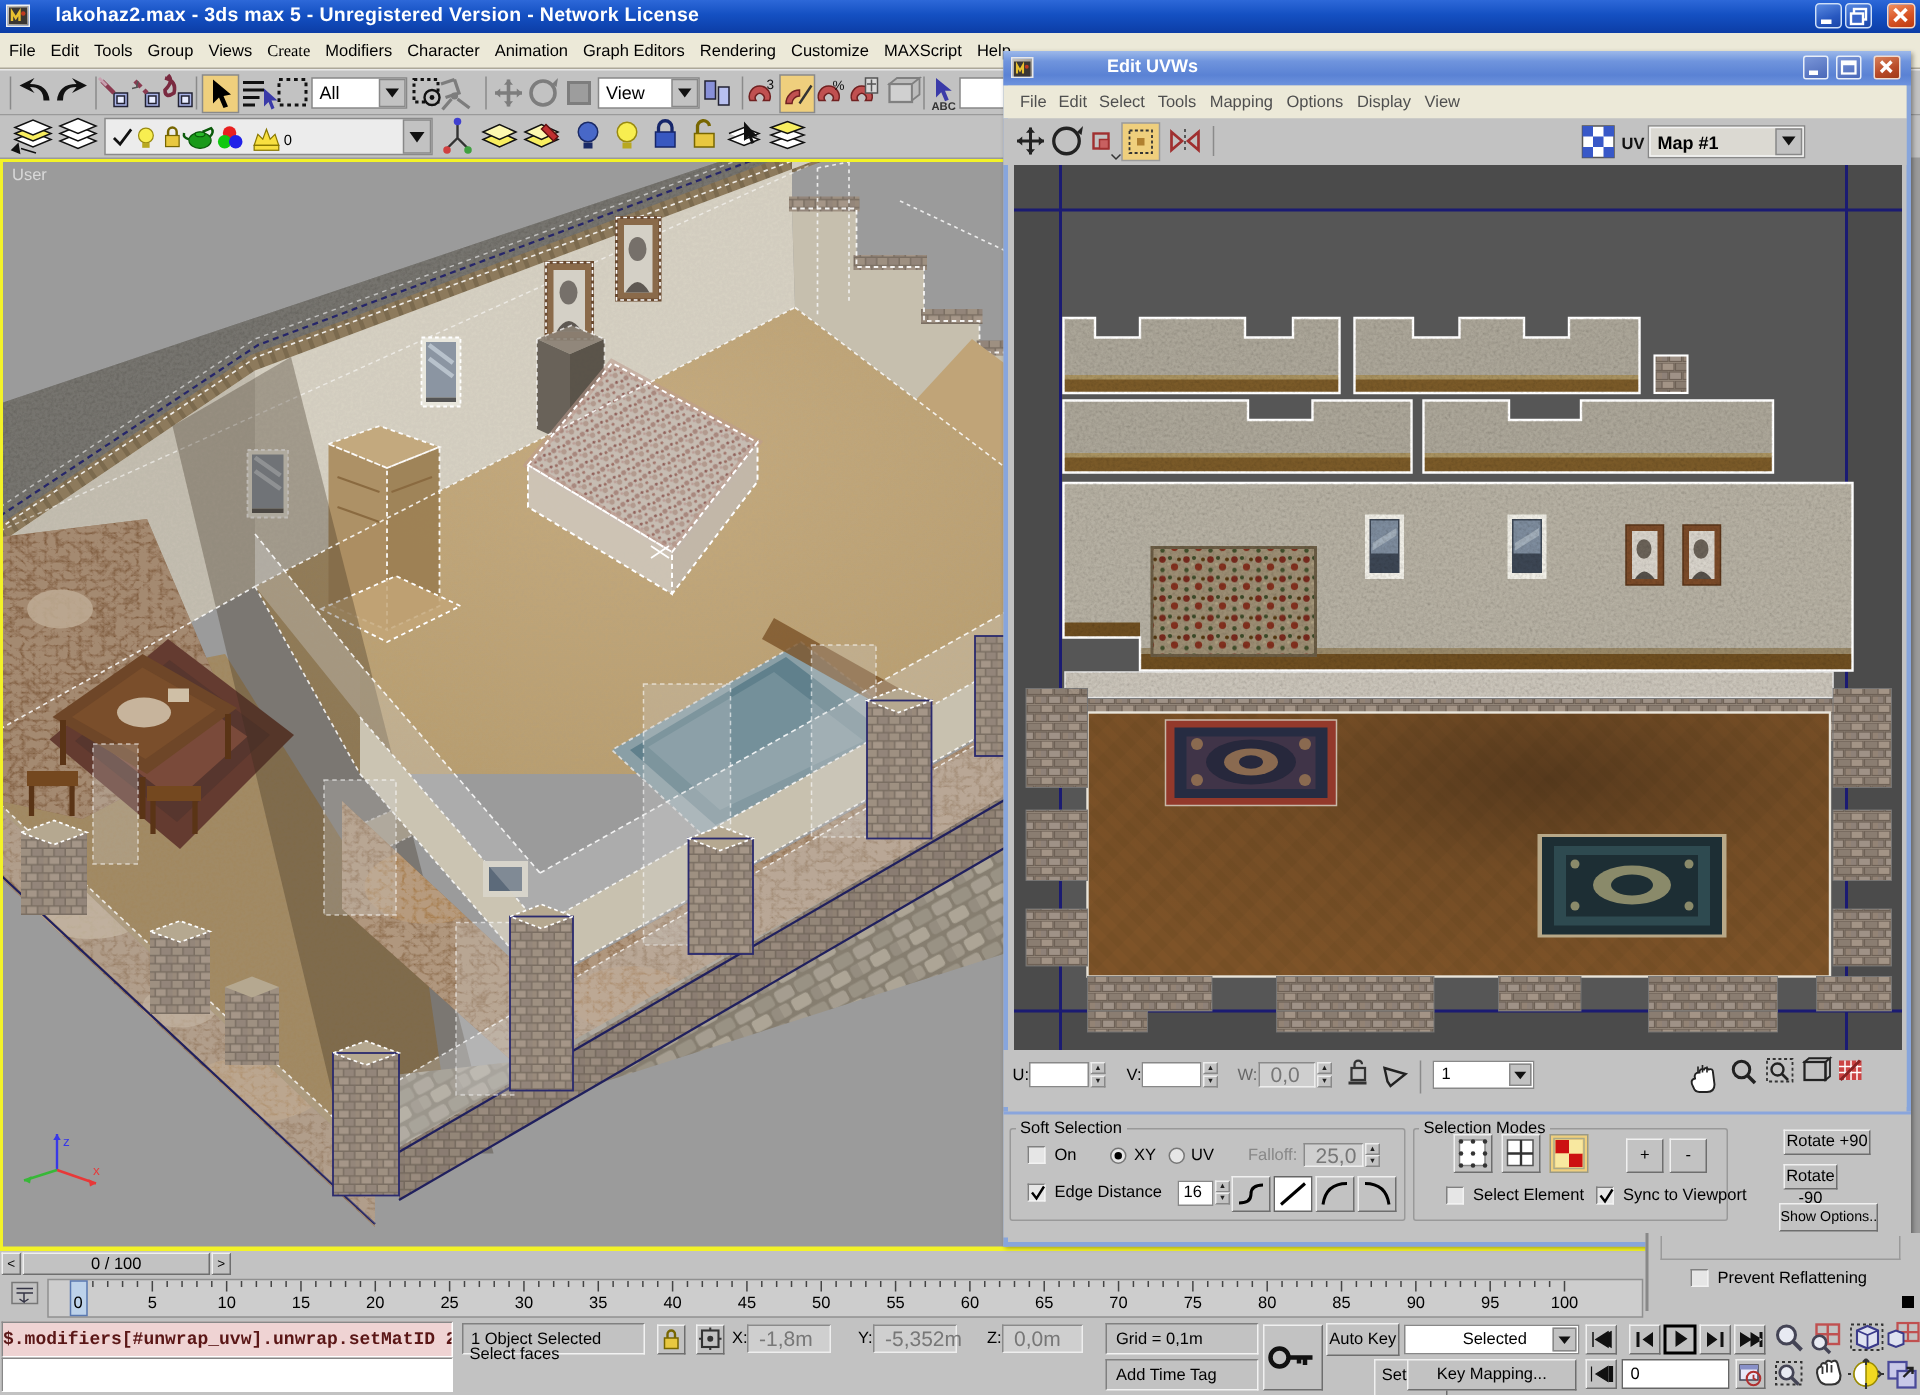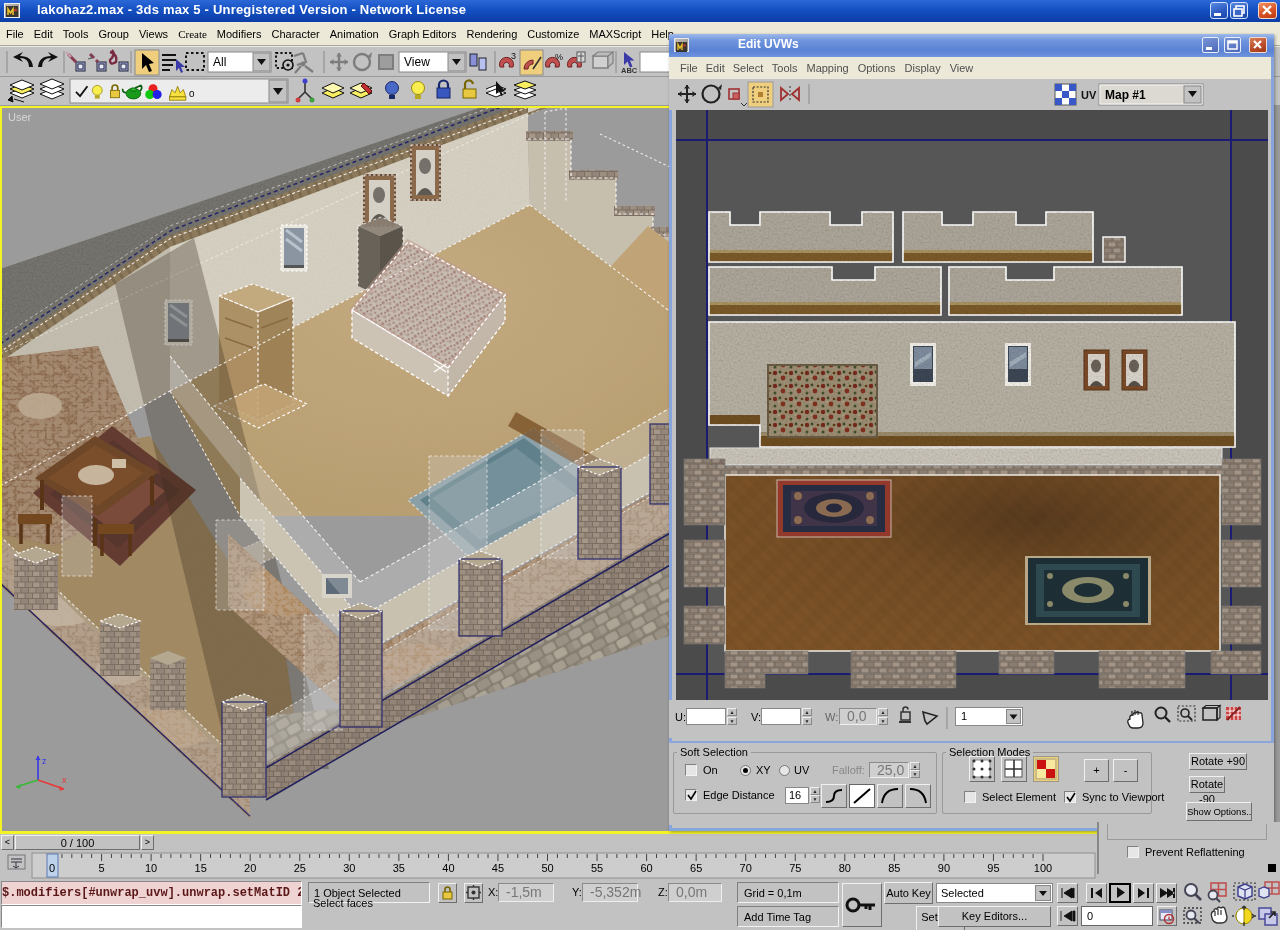--- a/index.html
+++ b/index.html
@@ -712,41 +712,41 @@
       </svg>
   </div>
   <div class="abs btn" style="left:464px;top:4px;width:19px;height:20px;">
     <svg width="17" height="18">
         <rect x="3" y="3" width="11" height="11" fill="none" stroke="#333" stroke-width="1.4"></rect>
         <circle cx="8.5" cy="8.5" r="2" fill="#333"></circle>
         <path d="M8.5 3 v-2 M8.5 14 v2 M3 8.5 h-2 M14 8.5 h2" stroke="#333" stroke-width="1.4"></path>
       </svg>
   </div>
   <div class="abs lbl" style="left:488px;top:7px;">X:</div>
-  <div class="abs fld" style="left:498px;top:4px;width:56px;height:19px;line-height:17px;">-1,5m</div>
+  <div class="abs fld" style="left:498px;top:4px;width:56px;height:19px;line-height:17px;">-1,8m</div>
   <div class="abs lbl" style="left:572px;top:7px;">Y:</div>
   <div class="abs fld" style="left:582px;top:4px;width:56px;height:19px;line-height:17px;">-5,352m</div>
   <div class="abs lbl" style="left:658px;top:7px;">Z:</div>
   <div class="abs fld" style="left:668px;top:4px;width:54px;height:19px;line-height:17px;">0,0m</div>
   <div class="abs sunken" style="left:737px;top:3px;width:102px;height:21px;font-size:11px;line-height:20px;padding-left:6px;">Grid = 0,1m</div>
   <div class="abs sunken" style="left:737px;top:27px;width:102px;height:21px;font-size:11px;line-height:20px;padding-left:6px;">Add Time Tag</div>
   <div class="abs btn" style="left:842px;top:4px;width:40px;height:44px;">
     <svg width="38" height="42">
         <circle cx="10" cy="21" r="6" fill="none" stroke="#111" stroke-width="3"></circle>
         <path d="M16 21 h16 m-5 0 v5 m-4 -5 v4" stroke="#111" stroke-width="3" fill="none"></path>
       </svg>
   </div>
   <div class="abs btn" style="left:884px;top:3px;width:49px;height:22px;line-height:20px;">Auto Key</div>
   <div class="abs btn" style="left:884px;top:27px;width:49px;height:28px;line-height:20px;margin-left:32px;">Set Key</div>
-  <div class="abs" style="left:936px;top:4px;width:117px;height:20px;background:#fff;border:1px solid #888;font-size:11px;line-height:18px;padding-left:4px;">Selected
+  <div class="abs" style="left:936px;top:4px;width:117px;height:20px;background:#fff;border:1px solid #888;font-size:11px;line-height:18px;padding-left:4px;text-align:center;">Selected
     <div class="abs" style="right:1px;top:1px;width:16px;height:16px;background:#c2c2c2;border:1px solid #888;"><svg width="14" height="14">
           <path d="M3 5 l8 0 -4 5 z" fill="#111"></path>
         </svg></div>
   </div>
-  <div class="abs btn" style="left:938px;top:27px;width:113px;height:21px;line-height:19px;">Key Editors...</div>
+  <div class="abs btn" style="left:938px;top:27px;width:113px;height:21px;line-height:19px;">Key Mapping...</div>
 
   <div class="abs btn" style="left:1057px;top:4px;width:21px;height:20px;"><svg width="19" height="18">
         <path d="M4 4 v10 M14 4 l-8 5 8 5 z M16 4 l-8 5 8 5 z" fill="#111" stroke="#111" stroke-width="1"></path>
       </svg></div>
   <div class="abs btn" style="left:1086px;top:4px;width:21px;height:20px;"><svg width="19" height="18">
         <path d="M6 4 v10 l-2 0 0 -10 z M15 4 l-7 5 7 5 z" fill="#111"></path>
       </svg></div>
   <div class="abs btn" style="left:1109px;top:4px;width:22px;height:20px;border:2px solid #000;"><svg width="16" height="15">
         <path d="M5 2 l8 5.5 -8 5.5 z" fill="#111"></path>
       </svg></div>

